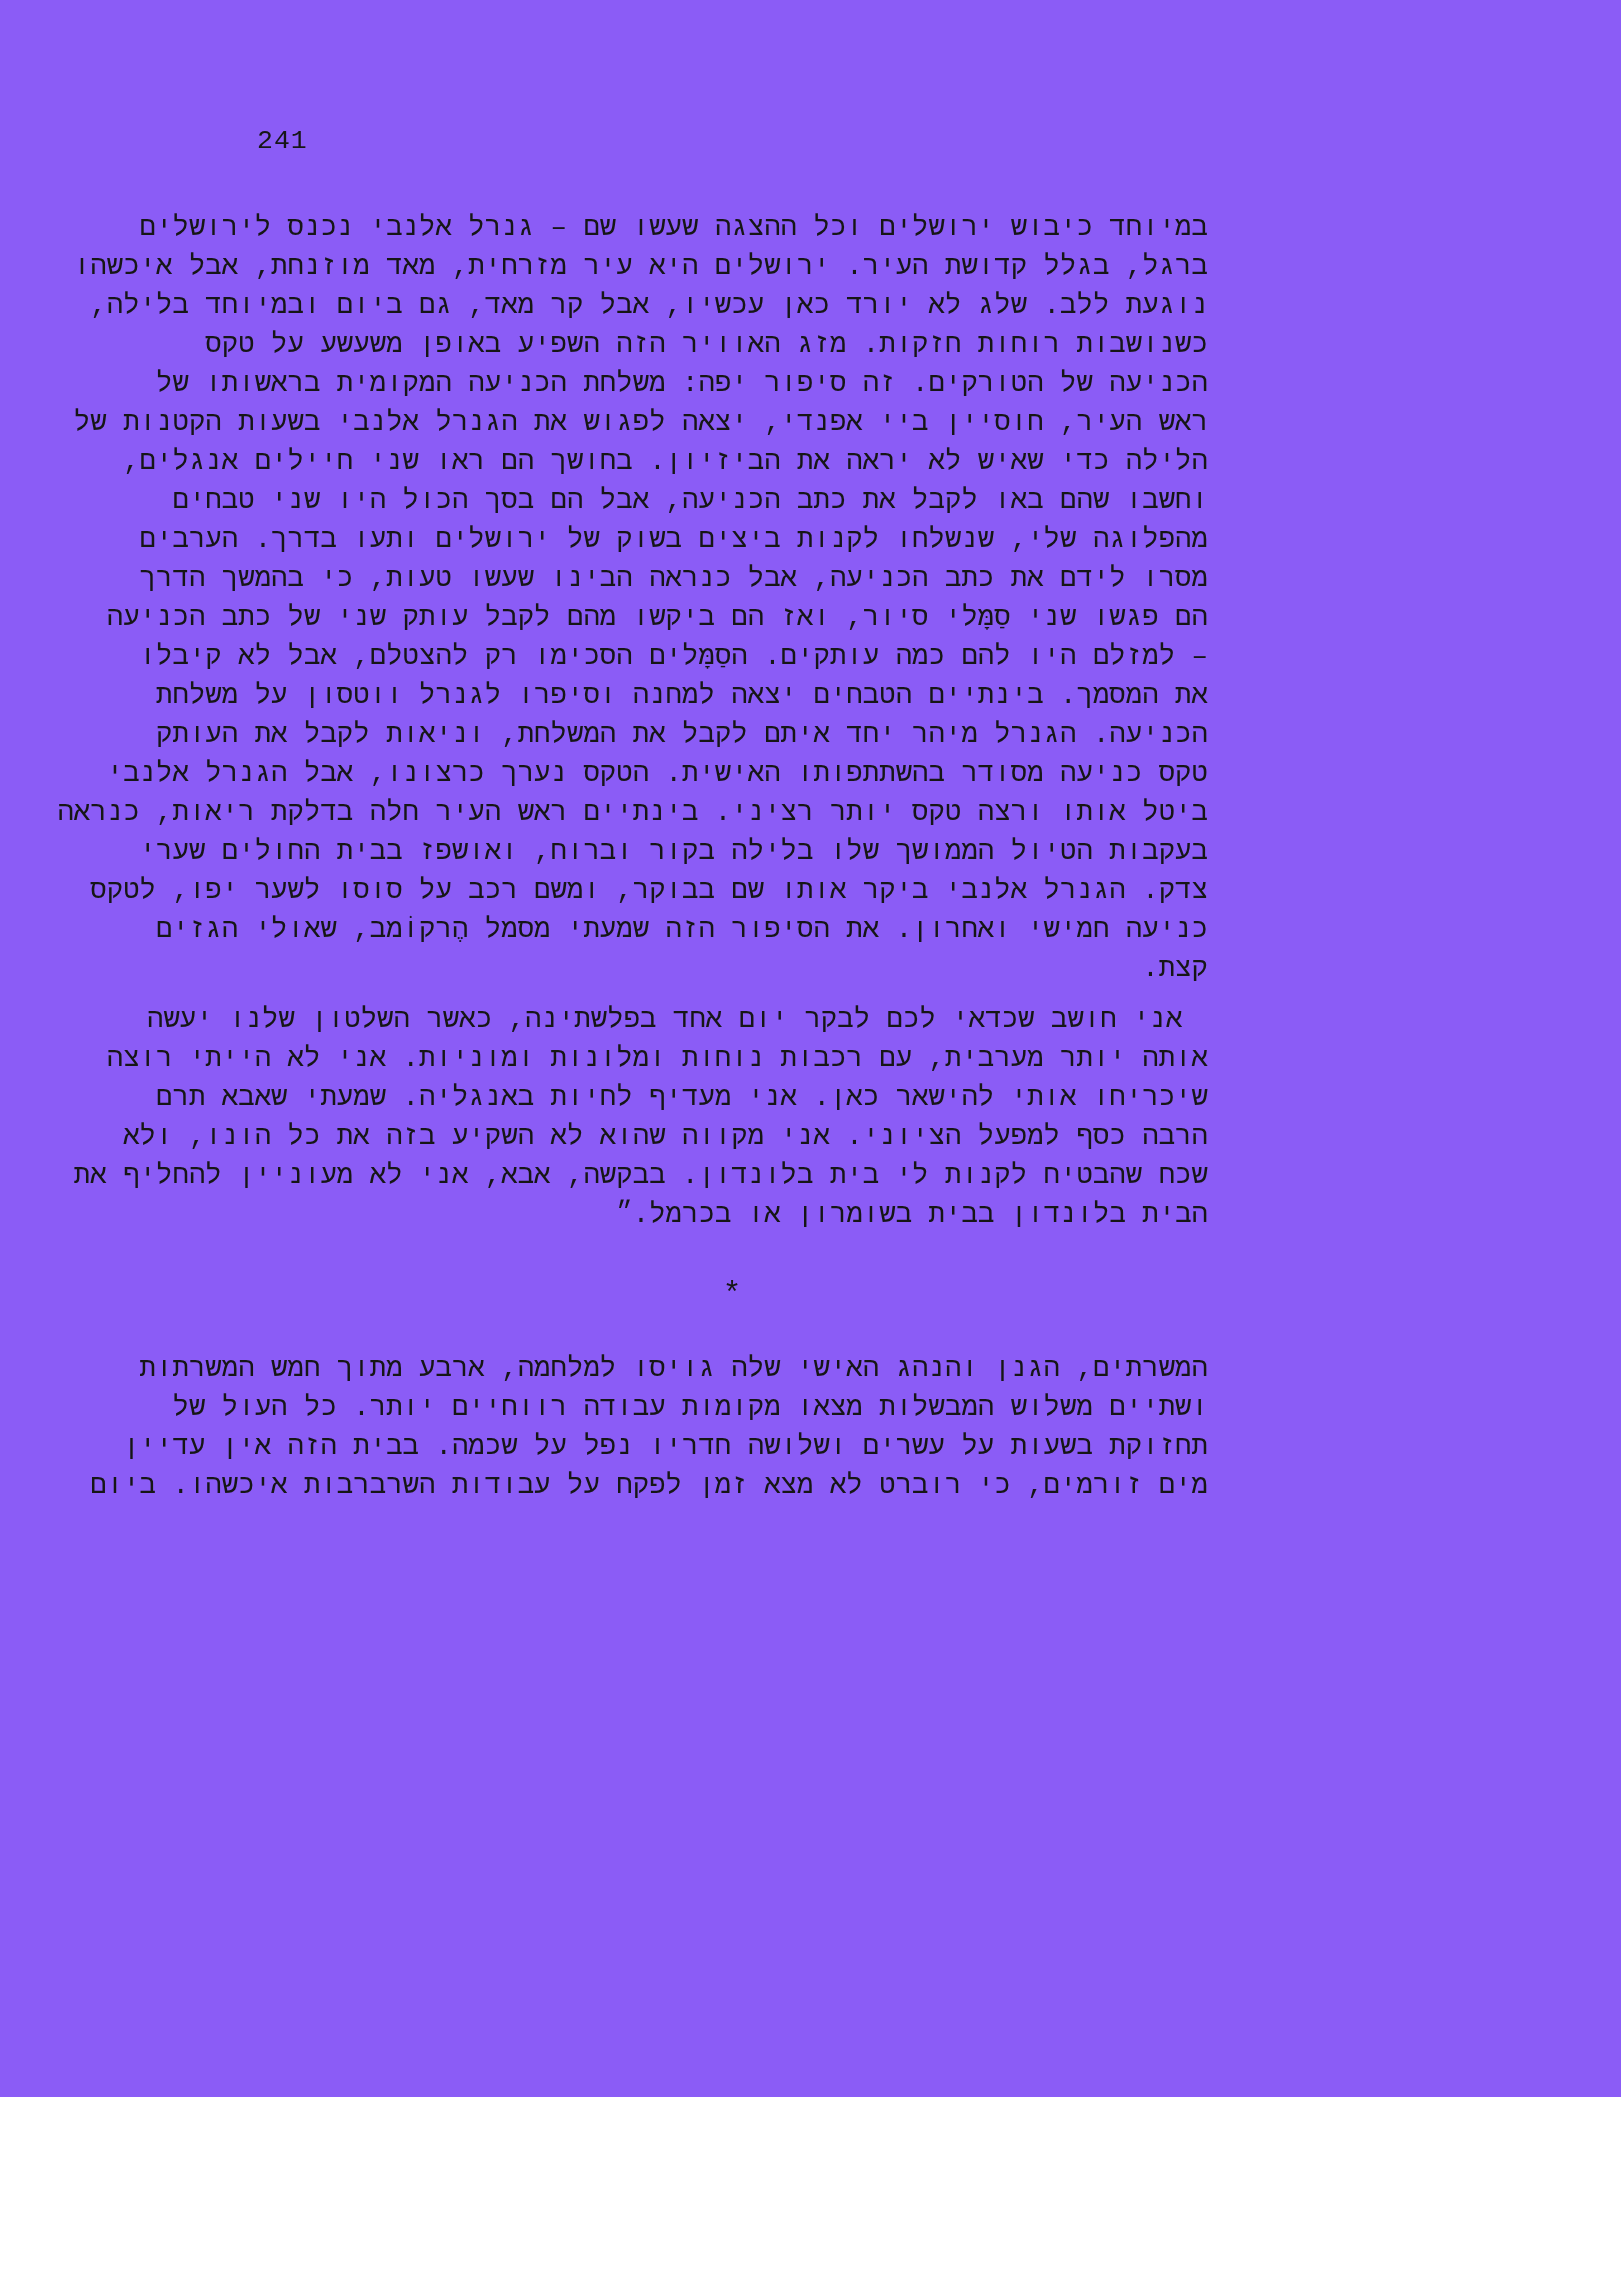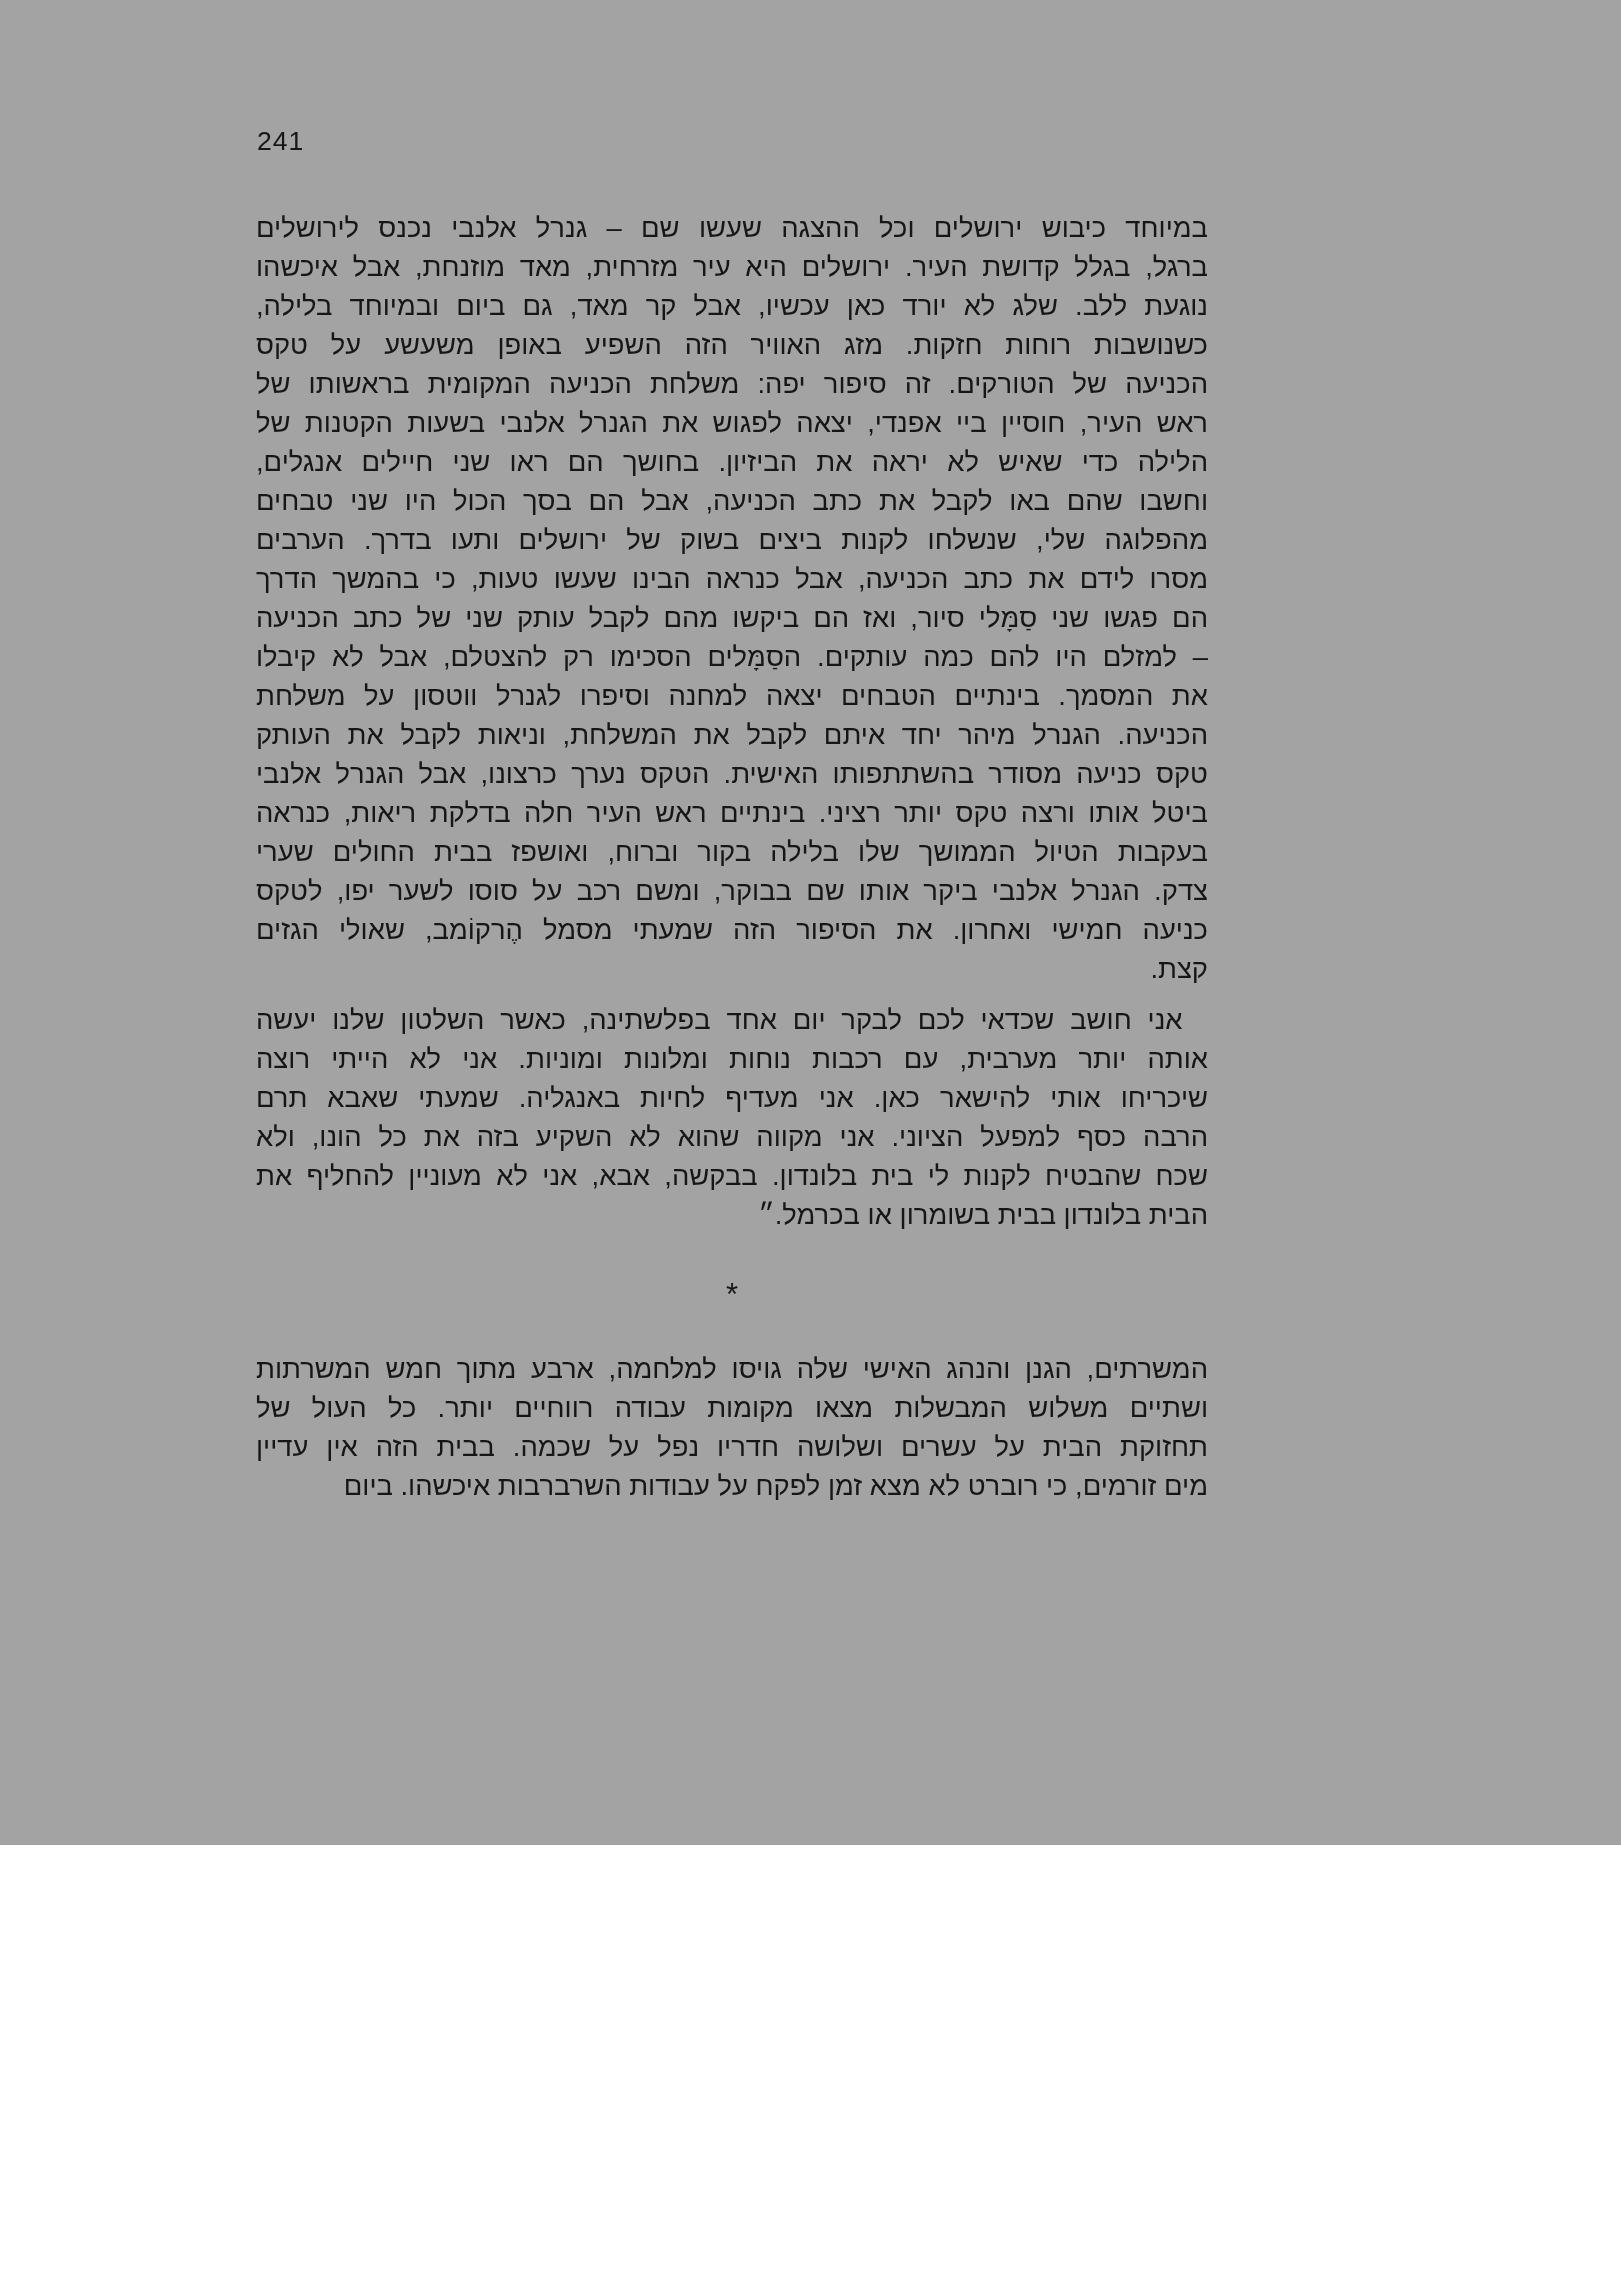--- a/index.html
+++ b/index.html
@@ -3,23 +3,23 @@
 <meta charset="utf-8">
 <style>
   html, body {
     margin: 0;
     padding: 0;
     background: #ffffff;
   }
   .book-page {
     position: relative;
     width: 1621px;
-    height: 1845px;
-    background: #a3a3a3;
-    font-family: Liberation Sans, sans-serif;
+    height: 2097px;
+    background: #8b5cf6;
+    font-family: Liberation Mono, monospace;
     color: #161616;
     overflow: hidden;
   }
   .page-number {
     position: absolute;
     left: 257px;
     top: 127px;
     font-size: 26.5px;
     line-height: 29px;
     direction: ltr;
@@ -93,18 +93,18 @@
         <div class="text-line">אותה יותר מערבית, עם רכבות נוחות ומלונות ומוניות. אני לא הייתי רוצה</div>
         <div class="text-line">שיכריחו אותי להישאר כאן. אני מעדיף לחיות באנגליה. שמעתי שאבא תרם</div>
         <div class="text-line">הרבה כסף למפעל הציוני. אני מקווה שהוא לא השקיע בזה את כל הונו, ולא</div>
         <div class="text-line">שכח שהבטיח לקנות לי בית בלונדון. בבקשה, אבא, אני לא מעוניין להחליף את</div>
         <div class="text-line last-line">הבית בלונדון בבית בשומרון או בכרמל.״</div>
       </div>
       <div class="section-divider">*</div>
       <div class="paragraph">
         <div class="text-line">המשרתים, הגנן והנהג האישי שלה גויסו למלחמה, ארבע מתוך חמש המשרתות</div>
         <div class="text-line">ושתיים משלוש המבשלות מצאו מקומות עבודה רווחיים יותר. כל העול של</div>
-        <div class="text-line">תחזוקת הבית על עשרים ושלושה חדריו נפל על שכמה. בבית הזה אין עדיין</div>
+        <div class="text-line">תחזוקת בשעות על עשרים ושלושה חדריו נפל על שכמה. בבית הזה אין עדיין</div>
         <div class="text-line last-line">מים זורמים, כי רוברט לא מצא זמן לפקח על עבודות השרברבות איכשהו. ביום</div>
       </div>
     </div>
 </div>
 
 
 </body></html>

